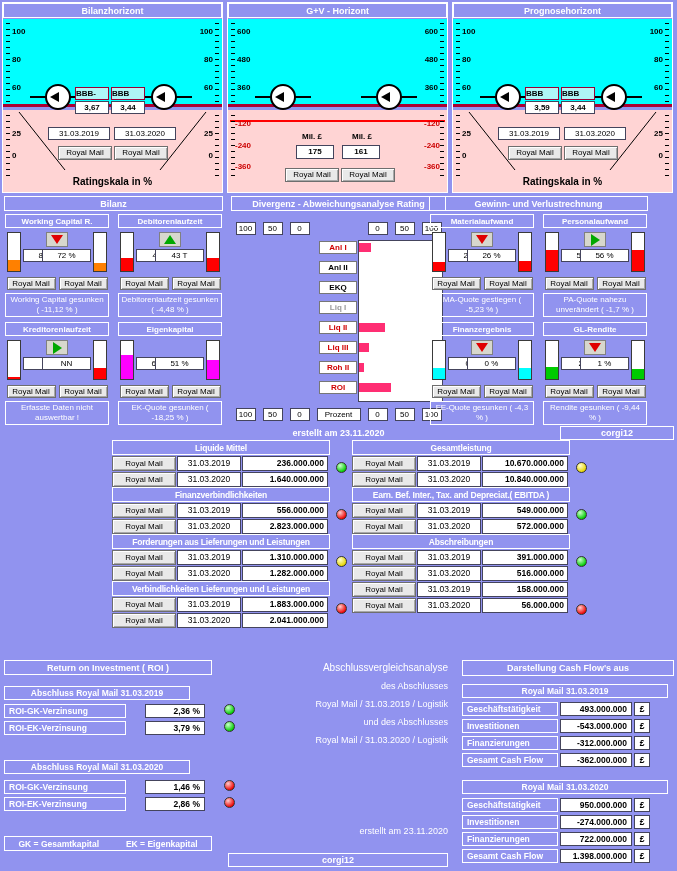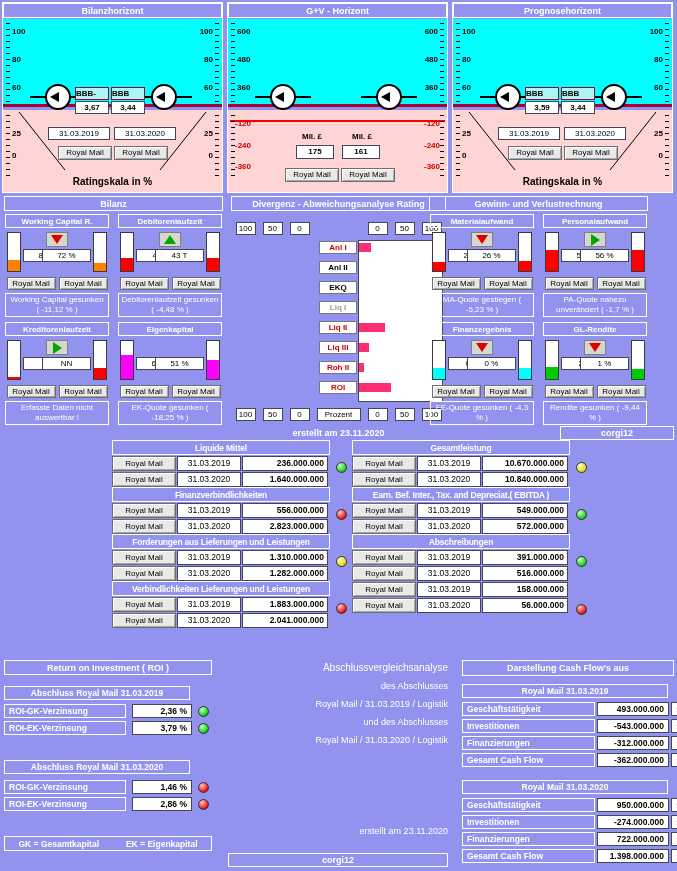--- a/index.html
+++ b/index.html
@@ -65,32 +65,32 @@
 .t-hdr{height:15px;line-height:14px;font-size:8.5px;letter-spacing:-0.2px}
 .t-row{display:flex;gap:1px;margin-top:1px}
 .t-btn{width:64px;height:15px;line-height:13px}
 .t-date{width:64px;height:15px;line-height:13px;font-size:8.5px}
 .t-val{width:86px;height:15px;line-height:13px;font-weight:bold;text-align:right;padding-right:3px;font-size:8.5px}
 .t-led{position:absolute;left:224px;top:22px}
 
 .p-hdr{position:absolute;left:0;right:0;height:15px;line-height:14px;font-size:9px}
 #roi-panel{position:absolute;left:4px;top:660px;width:208px;height:195px}
 .roi-sub{position:absolute;left:0;width:186px;height:14px;line-height:13px;font-size:8.5px}
-.roi-row{position:absolute;left:0;display:flex;gap:6px;align-items:center}
+.roi-row{position:absolute;left:0;display:flex;gap:19px;}
 .roi-lbl{width:122px;height:14px;line-height:13px;font-size:8.5px;text-align:left;padding-left:4px}
 .roi-val{width:60px;height:14px;line-height:12px;font-weight:bold;text-align:right;padding-right:4px;font-size:8.5px}
 .roi-foot{position:absolute;top:176px;left:0;width:208px;height:15px;display:flex;justify-content:space-around;align-items:center;font-size:8.5px}
 #cmp-panel{position:absolute;left:228px;top:660px;width:220px;height:210px}
 .cmp-line{position:absolute;left:0;right:0;text-align:right;color:#fff;font-weight:normal;font-size:9px}
 .cmp-line.big{font-size:10px}
 .cmp-corgi{position:absolute;left:0;right:0;top:193px;height:14px;line-height:12px;font-size:9px}
 #cf-panel{position:absolute;left:462px;top:660px;width:212px;height:208px}
 .cf-sub{position:absolute;left:0;width:206px;height:14px;line-height:13px;font-size:8.5px}
 .cf-row{position:absolute;left:0;display:flex;gap:2px}
-.cf-lbl{width:133px;height:14px;line-height:13px;font-size:8.5px;text-align:left;padding-left:4px;border:1px solid #fff;color:#fff;font-weight:bold;overflow:hidden;white-space:nowrap}
+.cf-lbl{width:96px;height:14px;line-height:13px;font-size:8.5px;text-align:left;padding-left:4px;border:1px solid #fff;color:#fff;font-weight:bold;overflow:hidden;white-space:nowrap}
 .cf-val{width:72px;height:14px;line-height:12px;font-weight:bold;text-align:right;padding-right:4px;font-size:8.5px}
 .cf-cur{width:16px;height:14px;line-height:12px;font-size:8.5px;font-weight:bold}
 </style>
 </head>
 <body>
 
 <div id="root">
 
   <div class="gpanel" style="left:2px">
     <div class="hdrbox g-title">Bilanzhorizont</div>

